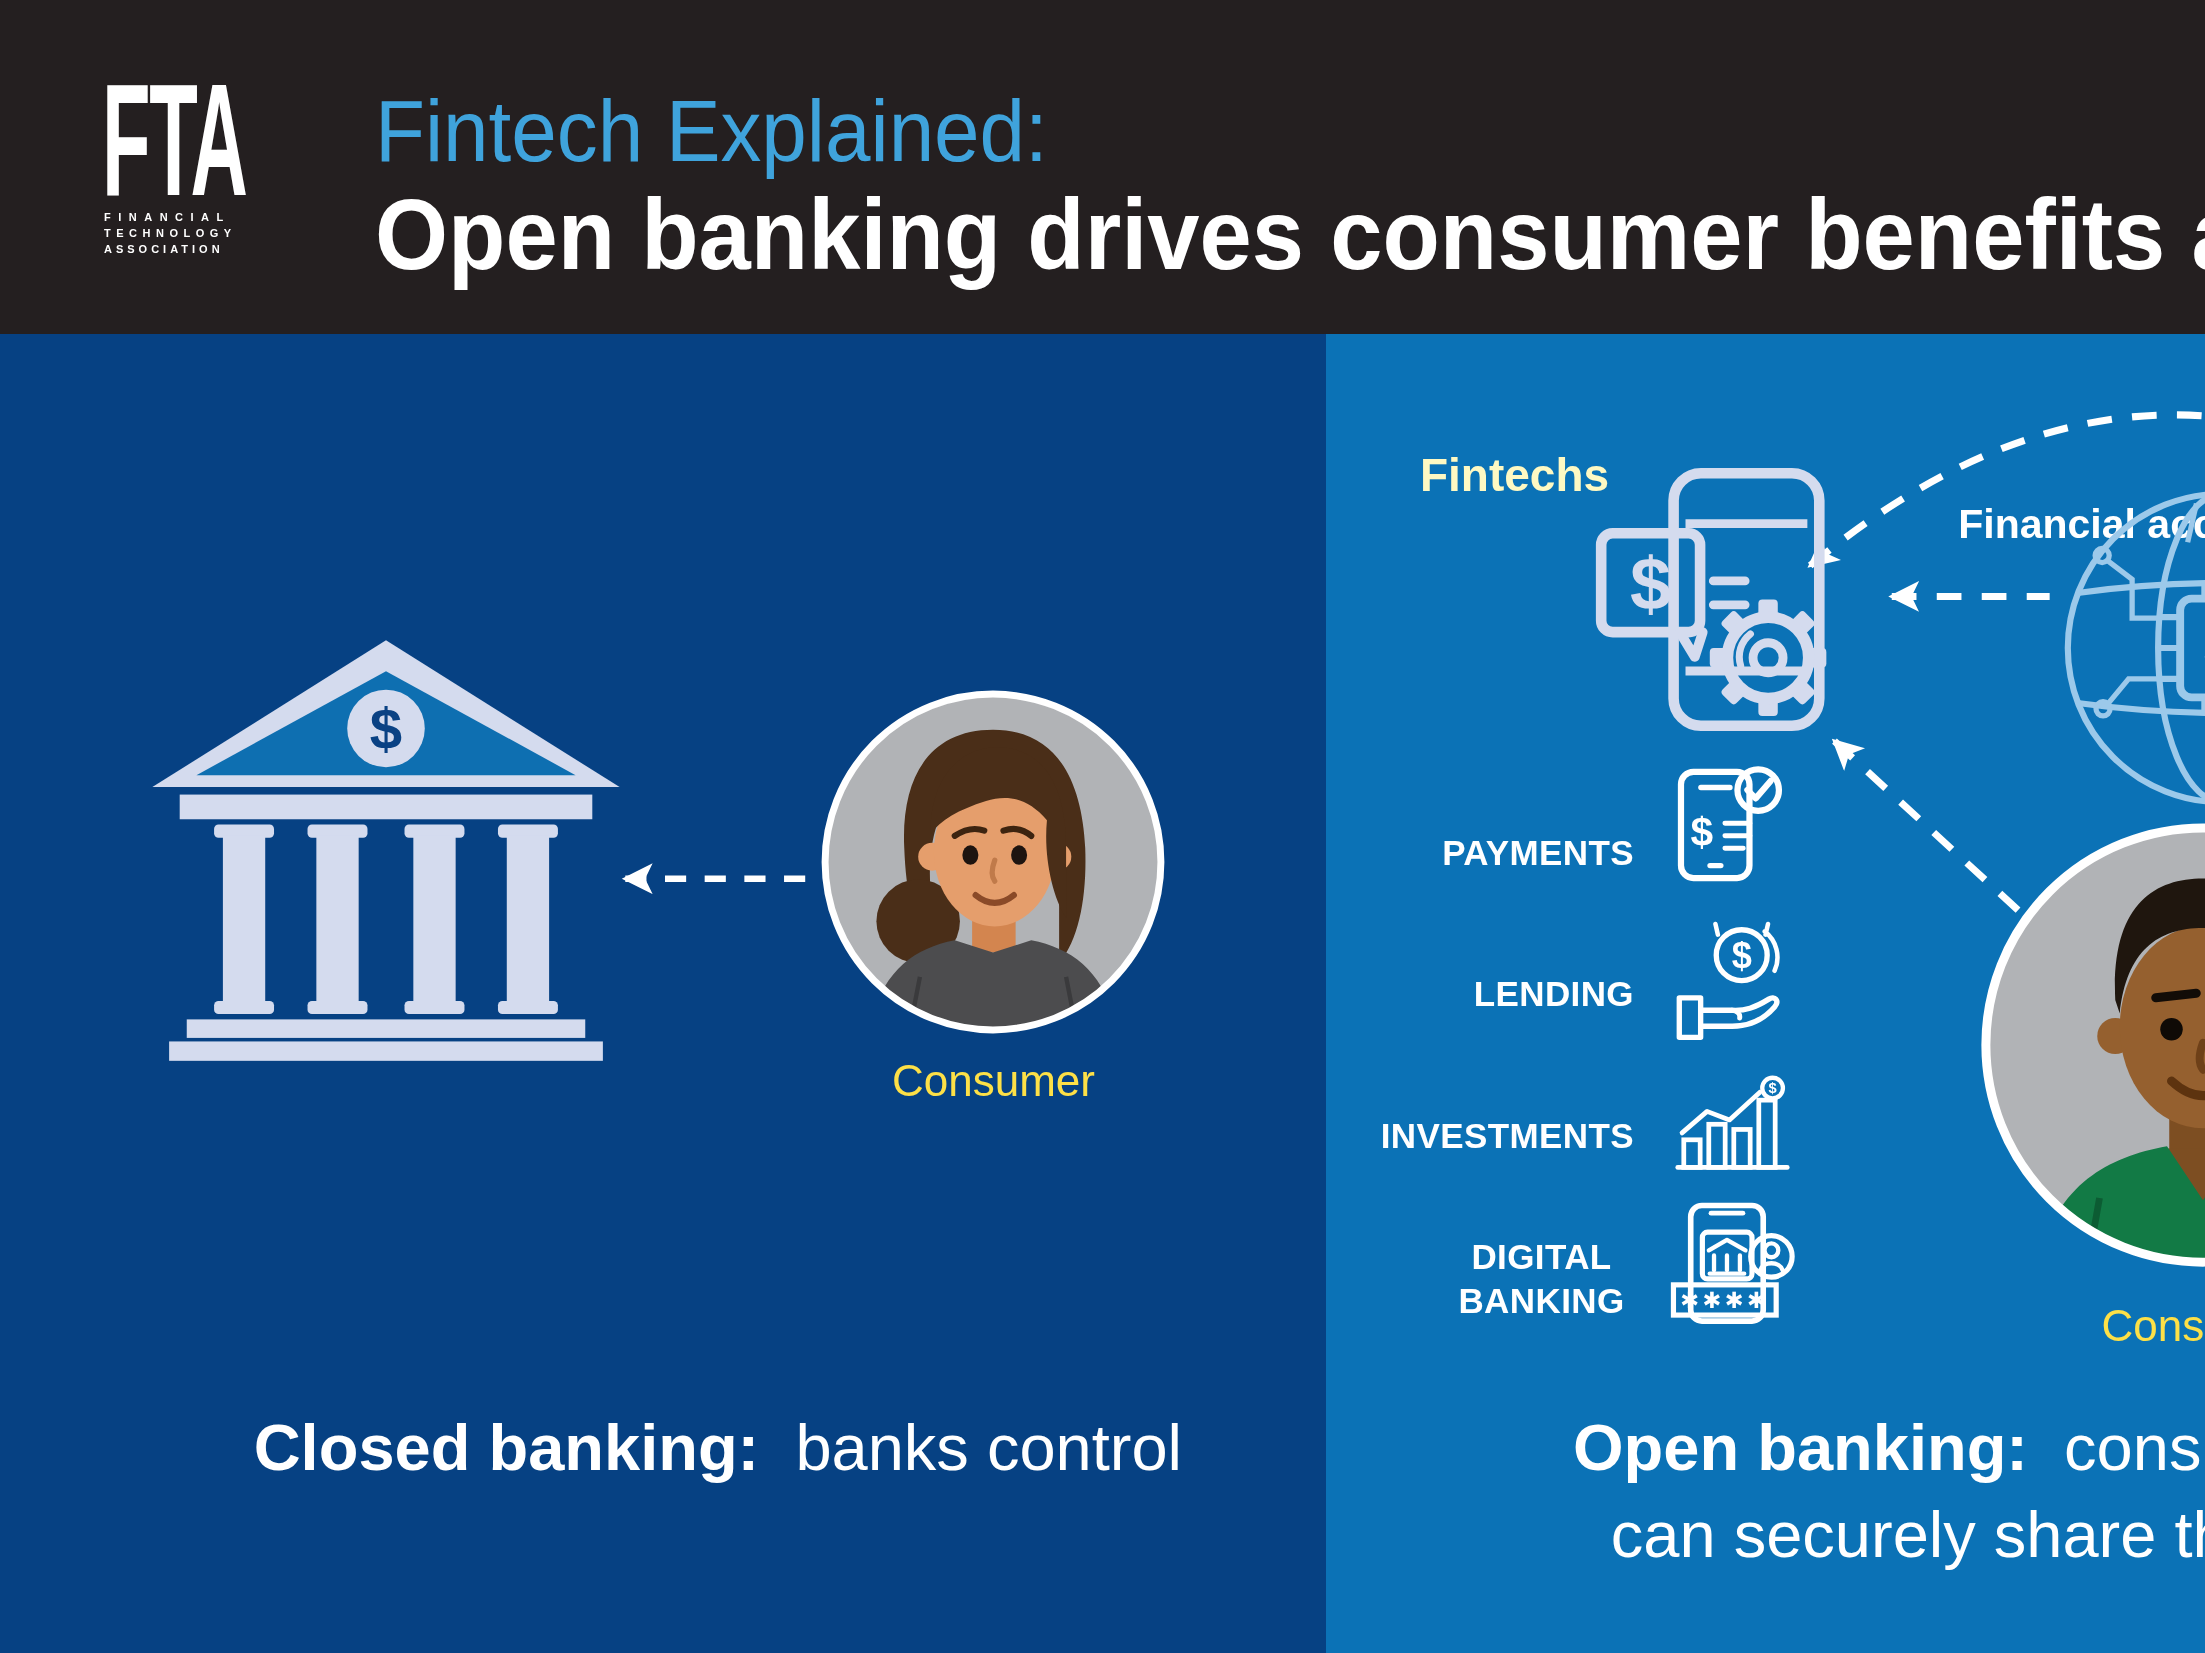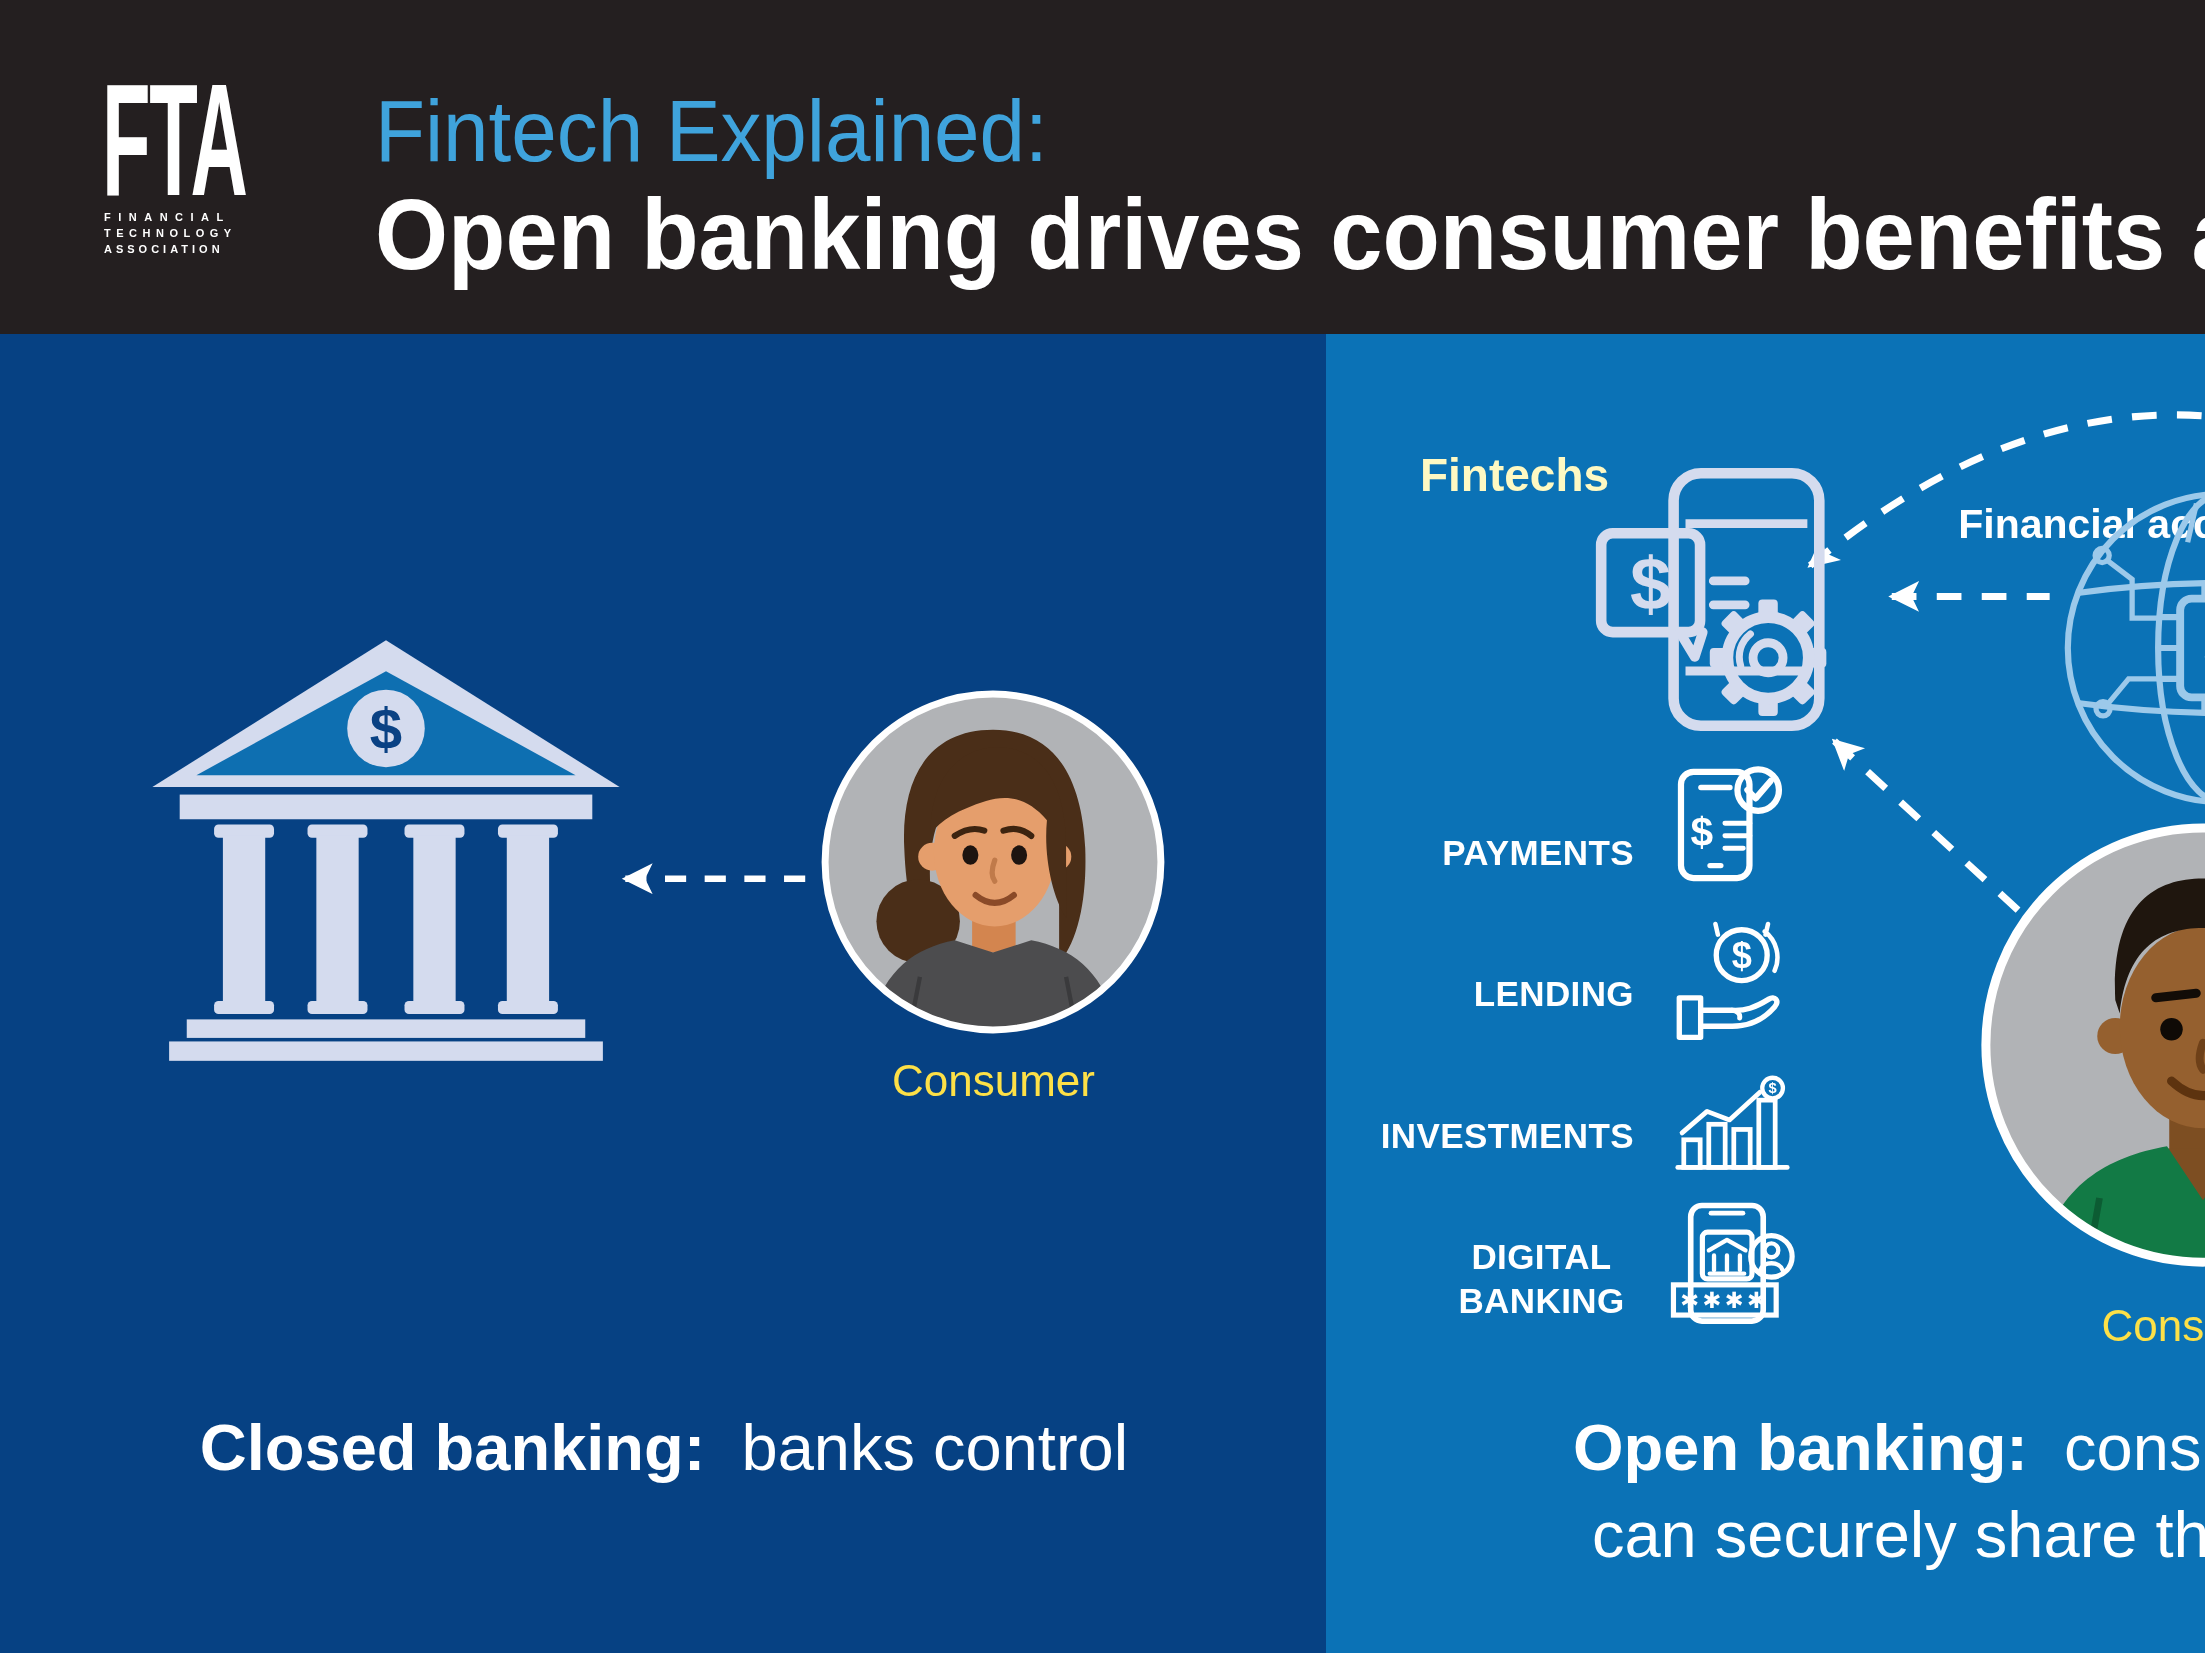--- a/index.html
+++ b/index.html
@@ -23,21 +23,21 @@
   .panel.right{left:1326px;width:1614px;background:var(--right_bg,#0B72B6);}
   .abs{position:absolute;}
   .lines-layer{position:absolute;left:0;top:0;width:100%;height:100%;}
   
   .consumer{color:#fde047;font-size:44px;text-align:center;white-space:pre;}
   .node-label{color:#fef9c3;font-weight:bold;font-size:46px;text-align:center;white-space:pre;}
   .net-label{color:#fff;font-weight:bold;font-size:41px;text-align:center;white-space:pre;}
   .svc-label{color:#fff;font-weight:bold;font-size:35px;letter-spacing:0.4px;line-height:44px;
              text-align:right;white-space:pre;margin-top:8px;}
   .svc-label.wrap{white-space:normal;text-align:center;}
-  .caption{color:#fff;font-size:65px;line-height:87px;text-align:center;}
+  .caption{color:#fff;font-size:65px;line-height:87px;text-align:right;}
   .caption .cap-line{white-space:pre;}
   .caption .b{font-weight:bold;}
   
   svg{display:block;overflow:visible;}
   .mk{fill:#fff;}
   .dash{stroke:#fff;stroke-width:16;fill:none;stroke-dasharray:56 46;}
   .dash.fine{stroke-width:15;stroke-dasharray:48 42;}
   .fl-light{fill:var(--icon_light,#D4DBEE);}
   .st-light{stroke:var(--icon_light,#D4DBEE);fill:none;}
   .st-glb{stroke:var(--globe_light,#9CC9EA);fill:none;}

